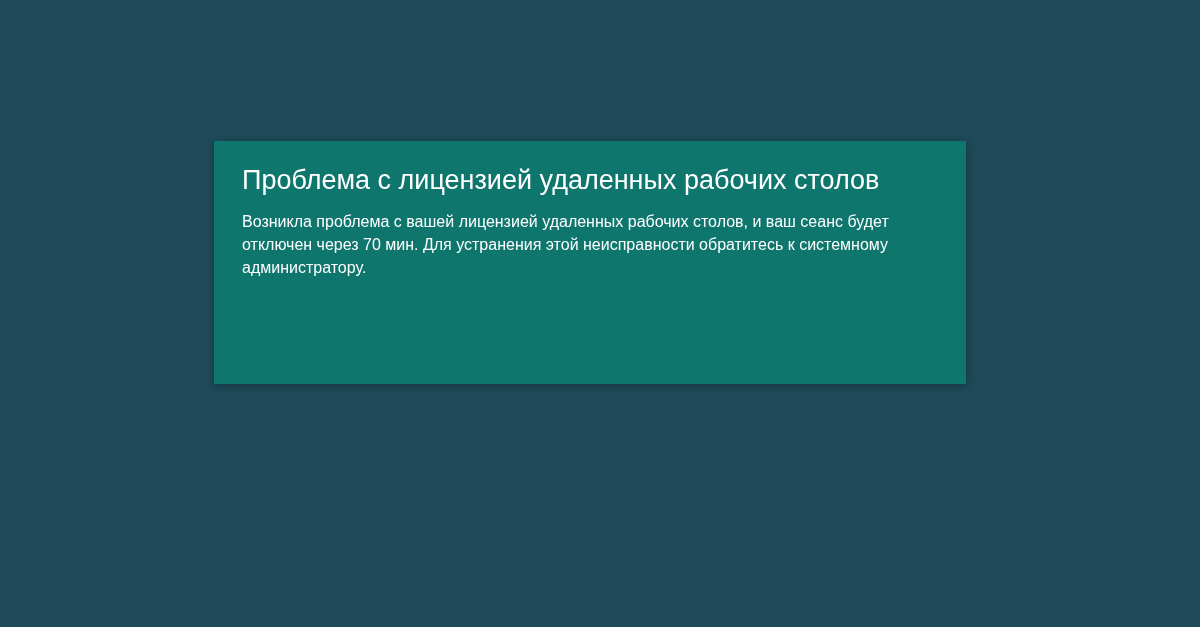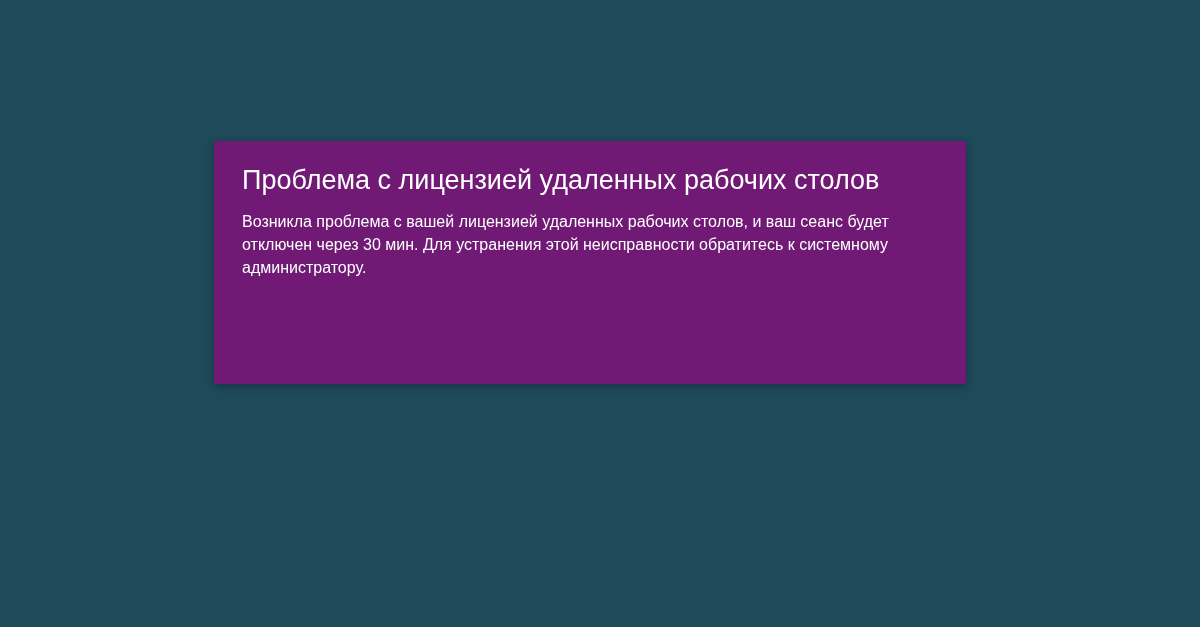--- a/index.html
+++ b/index.html
@@ -14,21 +14,21 @@
       font-family: "Segoe UI", Tahoma, Geneva, Verdana, sans-serif;
       position: relative;
       overflow: hidden;
     }
     .dialog {
       position: absolute;
       left: 214px;
       top: 141px;
       width: 752px;
       height: 243px;
-      background-color: #701a75;
+      background-color: #0f766e;
       padding: 22px 28px 20px 28px;
       box-shadow: 0 2px 8px rgba(0,0,0,0.3);
     }
     .dialog-title {
       color: #ffffff;
       font-size: 27px;
       font-weight: 400;
       margin-bottom: 12px;
       line-height: 1.3;
     }
@@ -59,14 +59,14 @@
       display: flex;
       align-items: center;
       justify-content: center;
     }
   </style>
 </head>
 <body>
 
 <div class="dialog">
   <div class="dialog-title">Проблема с лицензией удаленных рабочих столов</div>
-  <div class="dialog-message">Возникла проблема с вашей лицензией удаленных рабочих столов, и ваш сеанс будет отключен через 30 мин. Для устранения этой неисправности обратитесь к системному администратору.</div>
+  <div class="dialog-message">Возникла проблема с вашей лицензией удаленных рабочих столов, и ваш сеанс будет отключен через 70 мин. Для устранения этой неисправности обратитесь к системному администратору.</div>
 </div>
 
 </body></html>

